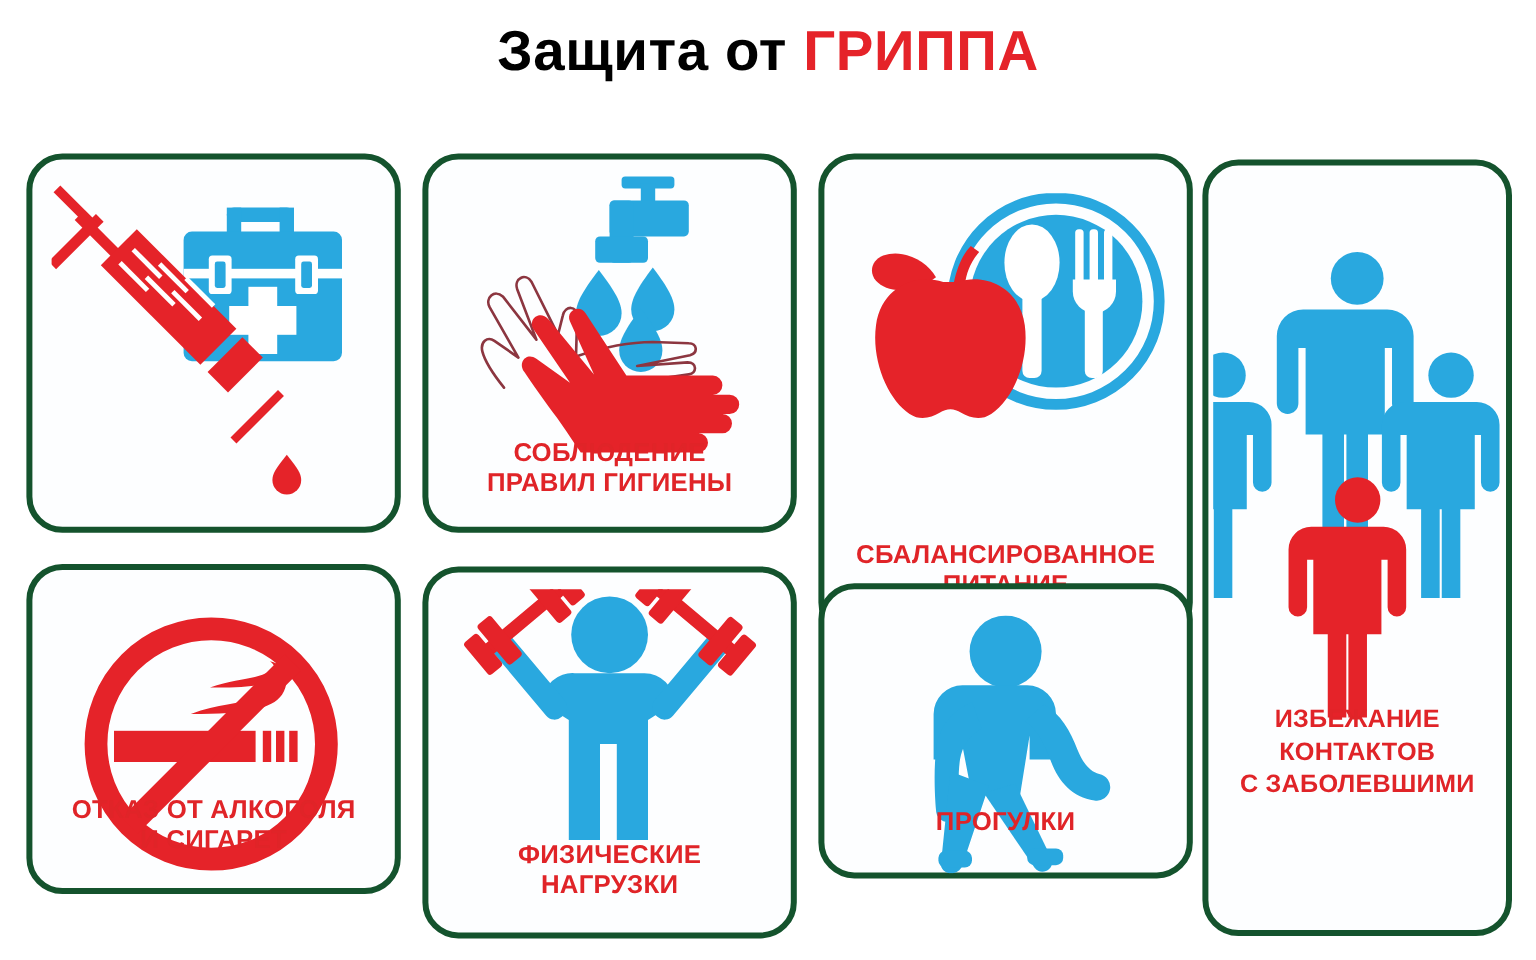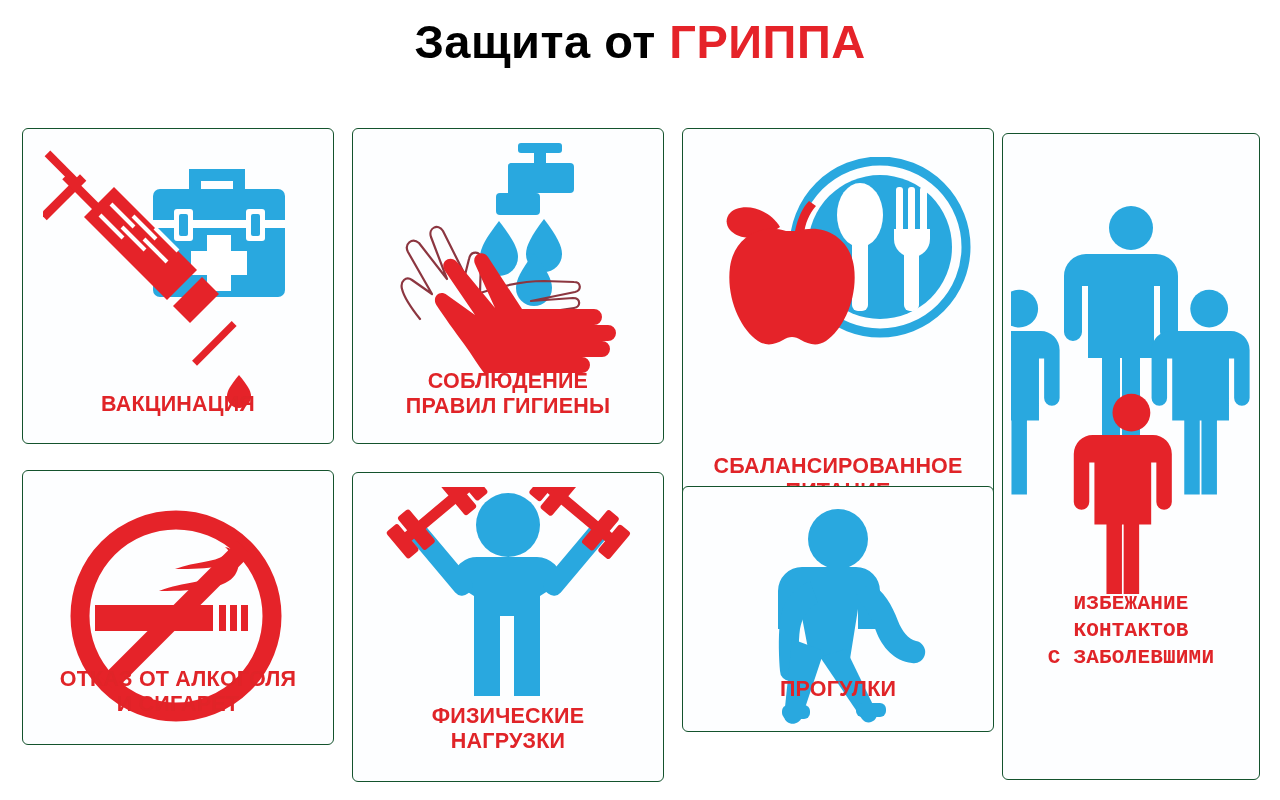--- a/index.html
+++ b/index.html
@@ -27,22 +27,22 @@
     letter-spacing: 0.5px;
     white-space: nowrap;
   }
   #poster-title .t-blue { color: #000000; }
   #poster-title .t-red  { color: #E52329; }
 
   
   .card {
     position: absolute;
     box-sizing: border-box;
-    border: 1px solid #14532d;
-    border-radius: 6px;
+    border: 5px solid #14532d;
+    border-radius: 30px;
     background: #fdfeff;
   }
   .card-art {
     position: absolute;
     left: 0;
     right: 0;
     top: 0;
   }
   .card-label {
     position: absolute;
@@ -53,21 +53,21 @@
     font-weight: bold;
     font-size: 21.5px;
     line-height: 25px;
     letter-spacing: 0.2px;
     white-space: pre-line;
   }
 
   #card-vaccination        { left: 22px;   top: 128px; width: 312px; height: 316px; }
   #card-hygiene            { left: 352px;  top: 128px; width: 312px; height: 316px; }
   #card-nutrition          { left: 682px;  top: 128px; width: 312px; height: 404px; }
-  #card-avoid-contact      { left: 1002px; top: 133px; width: 258px; height: 647px; font-family: Liberation Mono, monospace; }
+  #card-avoid-contact      { left: 1002px; top: 133px; width: 258px; height: 647px; }
   #card-no-alcohol-smoking { left: 22px;   top: 470px; width: 312px; height: 275px; }
   #card-exercise           { left: 352px;  top: 472px; width: 312px; height: 310px; }
   #card-walks              { left: 682px;  top: 486px; width: 312px; height: 246px; }
 
   #card-vaccination        .card-label { bottom: 26px; }
   #card-hygiene            .card-label { bottom: 24px; }
   #card-nutrition          .card-label { bottom: 27px; }
   #card-avoid-contact      .card-label { bottom: 108px; font-size: 21px; line-height: 27px; }
   #card-no-alcohol-smoking .card-label { bottom: 27px; }
   #card-exercise           .card-label { bottom: 27px; }
@@ -124,21 +124,20 @@
         </g>
 
         <path d="M130 159 L159 130 L176 147 L147 176 Z"></path>
 
         <rect x="168" y="168" width="7" height="56" transform="rotate(45 171 196)"></rect>
 
         <path d="M196 228 c-9 11 -12 16 -12 21 a12 12 0 0 0 24 0 c0 -5 -3 -10 -12 -21 z"></path>
       </g>
     </svg>
   </div>
-  <div class="card-label">ВАКЦИНАЦИЯ</div>
 </div>
 
 <div class="card" id="card-hygiene">
   <div class="card-art" style="top:12px;">
     <svg class="art-svg" width="280" height="236" viewBox="0 0 280 236">
 
       <g fill="#29A8DF">
         <rect x="150" y="2" width="44" height="10" rx="3"></rect>
         <rect x="166" y="8" width="12" height="16"></rect>
         <rect x="140" y="22" width="66" height="30" rx="4"></rect>

